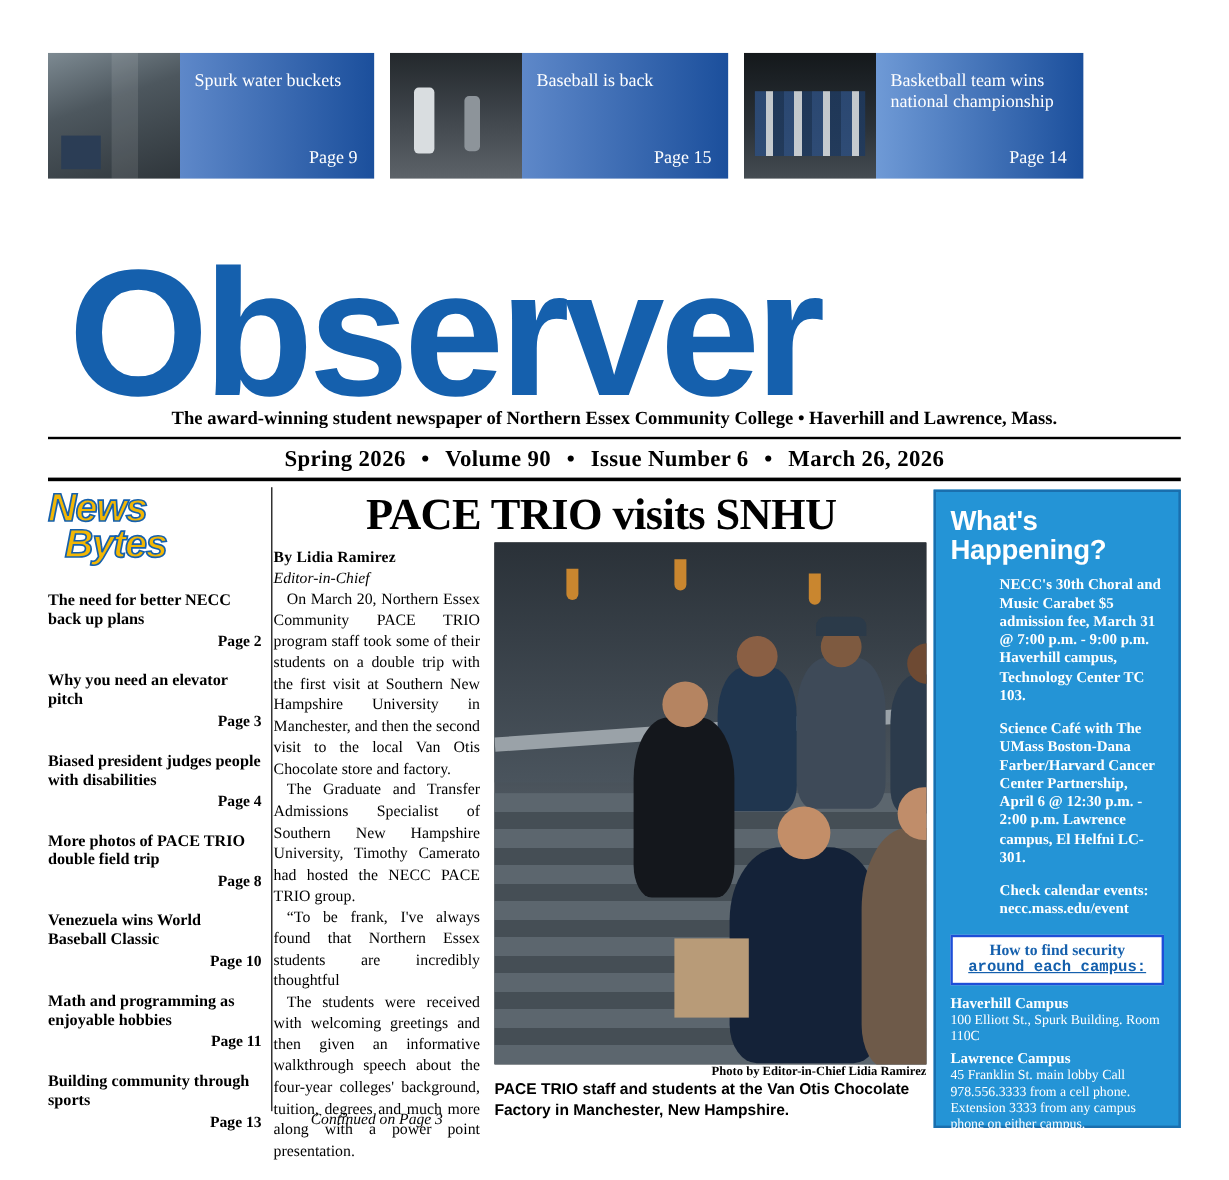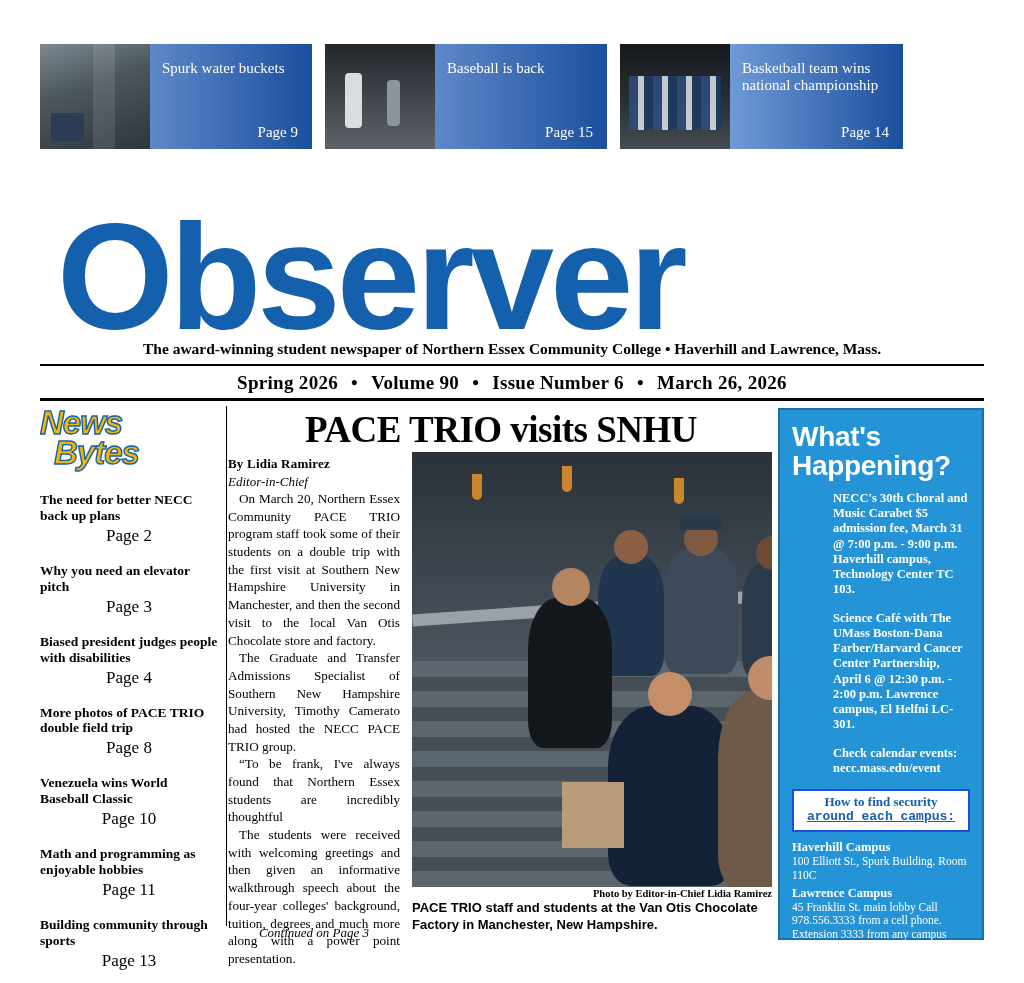--- a/index.html
+++ b/index.html
@@ -206,23 +206,23 @@
   .nb-item {
     margin-bottom: 17px;
     font-family: "Liberation Serif", serif;
   }
   .nb-item .t {
     font-weight: bold;
     font-size: 13.5px;
     line-height: 1.18;
   }
   .nb-item .p {
-    text-align: center;
-    font-weight: normal;
-    font-size: 17px;
+    text-align: right;
+    font-weight: bold;
+    font-size: 13px;
     margin-top: 2px;
   }
 
   .vrule {
     position: absolute;
     top: 406px;
     width: 1px;
     background: #000;
     height: 520px;
   }
@@ -362,21 +362,21 @@
     background: #2494d6;
     border: 2px solid #1a6fae;
     box-sizing: border-box;
     padding: 12px 12px 10px 12px;
     font-family: "Liberation Serif", serif;
   }
   .whats h2 {
     margin: 0 0 10px 0;
     font-family: "Liberation Sans", sans-serif;
     font-weight: bold;
-    font-size: 28px;
+    font-size: 23px;
     line-height: 1.05;
     color: #ffffff;
     letter-spacing: -.3px;
   }
   .whats .ev {
     color: #fff;
     font-family: "Liberation Serif", serif;
     font-weight: bold;
     font-size: 12.5px;
     line-height: 1.22;

